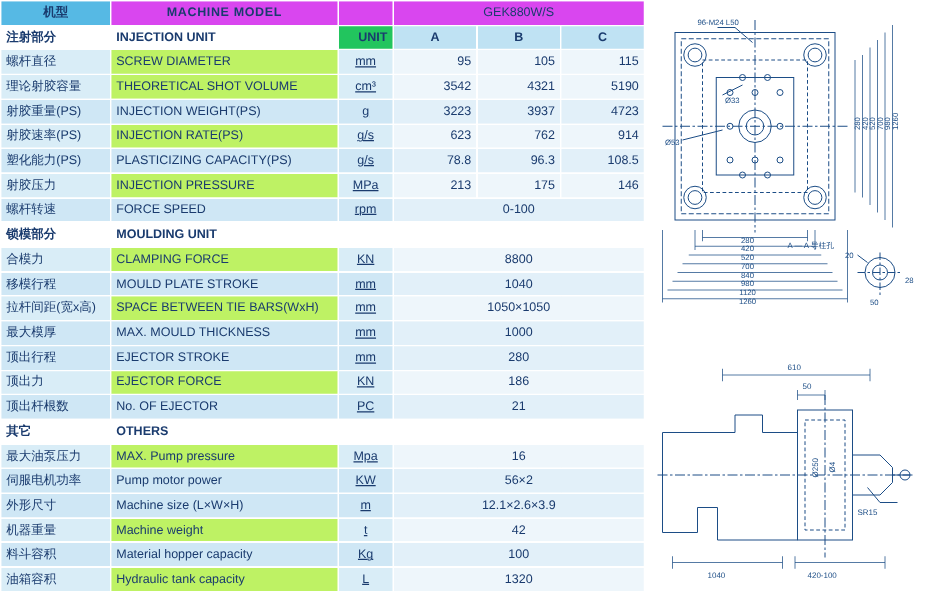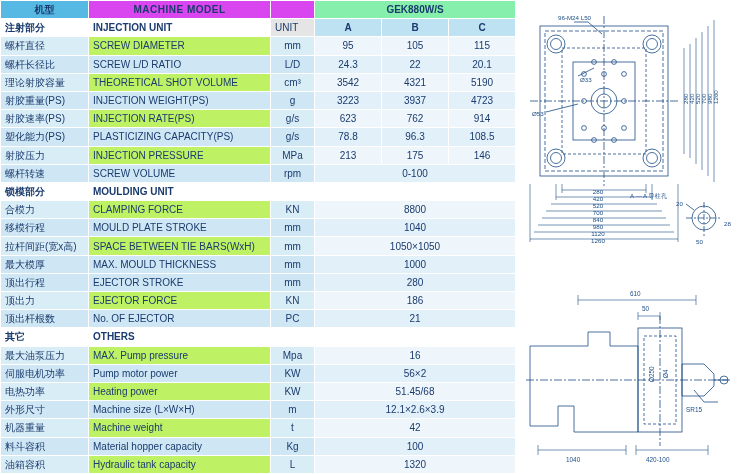--- a/index.html
+++ b/index.html
@@ -22,40 +22,40 @@
     font-size:10px;
     color:#1a3b6e;
     padding:0 4px;
     height:17px;
     line-height:17px;
     overflow:hidden;
     white-space:nowrap;
   }
   .c-cn{width:88px;background:#d9edf7;color:#15427a;font-size:10.5px;}
   .c-en{width:182px;background:#bef264;color:#2a6fb5;font-size:10.5px;}
-  .c-unit{width:44px;background:#d9edf7;text-align:center;color:#15427a;}
-  .c-v{width:67px;background:#eef6fb;text-align:center;color:#1d4f8f;margin-top:28px;}
+  .c-unit{width:44px;background:#d9edf7;text-align:center;color:#15427a;text-decoration:underline;}
+  .c-v{width:67px;background:#eef6fb;text-align:right;color:#1d4f8f;margin-top:28px;}
   .alt .c-cn,.alt .c-en,.alt .c-unit{background:#cfe7f5;}
   .alt .c-v{background:#e2f0f9;}
 
   
   .hdr-cn{
     background:#56b9e4;color:#11355f;font-size:16px;font-weight:bold;
     height:28px;line-height:28px;text-align:center;
   }
   .hdr-title{
     background:#d946ef;color:#11355f;font-size:17px;font-weight:bold;
     height:28px;line-height:28px;text-align:center;letter-spacing:.5px;
   }
   .hdr-model{
-    background:#86efac;color:#11355f;font-size:15px;font-weight:bold;
+    background:#d946ef;color:#11355f;font-size:15px;font-weight:normal;
     height:28px;line-height:28px;text-align:center;
   }
   .sub-unit{
-    background:#e5e5e5;color:#11355f;text-align:left;font-size:10.5px;font-weight:normal;
+    background:#22c55e;color:#11355f;text-align:right;font-size:10.5px;font-weight:bold;
     height:17px;line-height:17px;
   }
   .sub-col{
     background:#bfe2f3;color:#11355f;text-align:center;font-size:11px;font-weight:bold;
     height:17px;line-height:17px;
   }
   .section{
     background:#ffffff;color:#1b4f86;font-size:10.5px;font-weight:bold;
     height:16px;line-height:16px;border:none;padding-left:2px;
   }
@@ -105,28 +105,20 @@
       </tr>
 
       <tr>
         <td class="c-cn">螺杆直径</td>
         <td class="c-en">SCREW DIAMETER</td>
         <td class="c-unit">mm</td>
         <td class="c-v">95</td>
         <td class="c-v">105</td>
         <td class="c-v">115</td>
       </tr>
-      <tr class="alt">
-        <td class="c-cn">螺杆长径比</td>
-        <td class="c-en">SCREW L/D RATIO</td>
-        <td class="c-unit">L/D</td>
-        <td class="c-v">24.3</td>
-        <td class="c-v">22</td>
-        <td class="c-v">20.1</td>
-      </tr>
       <tr>
         <td class="c-cn">理论射胶容量</td>
         <td class="c-en">THEORETICAL SHOT VOLUME</td>
         <td class="c-unit">cm³</td>
         <td class="c-v">3542</td>
         <td class="c-v">4321</td>
         <td class="c-v">5190</td>
       </tr>
       <tr class="alt">
         <td class="c-cn">射胶重量(PS)</td>
@@ -155,21 +147,21 @@
       <tr>
         <td class="c-cn">射胶压力</td>
         <td class="c-en">INJECTION PRESSURE</td>
         <td class="c-unit">MPa</td>
         <td class="c-v">213</td>
         <td class="c-v">175</td>
         <td class="c-v">146</td>
       </tr>
       <tr class="alt">
         <td class="c-cn">螺杆转速</td>
-        <td class="c-en">SCREW VOLUME</td>
+        <td class="c-en">FORCE SPEED</td>
         <td class="c-unit">rpm</td>
         <td class="span-v" colspan="3">0-100</td>
       </tr>
 
       <tr>
         <td class="section">锁模部分</td>
         <td class="section en" colspan="5">MOULDING UNIT</td>
       </tr>
 
       <tr>
@@ -224,26 +216,20 @@
         <td class="c-cn">最大油泵压力</td>
         <td class="c-en">MAX. Pump pressure</td>
         <td class="c-unit">Mpa</td>
         <td class="span-v" colspan="3">16</td>
       </tr>
       <tr class="alt">
         <td class="c-cn">伺服电机功率</td>
         <td class="c-en">Pump motor power</td>
         <td class="c-unit">KW</td>
         <td class="span-v" colspan="3">56×2</td>
-      </tr>
-      <tr>
-        <td class="c-cn">电热功率</td>
-        <td class="c-en">Heating power</td>
-        <td class="c-unit">KW</td>
-        <td class="span-v" colspan="3">51.45/68</td>
       </tr>
       <tr class="alt">
         <td class="c-cn">外形尺寸</td>
         <td class="c-en">Machine size (L×W×H)</td>
         <td class="c-unit">m</td>
         <td class="span-v" colspan="3">12.1×2.6×3.9</td>
       </tr>
       <tr>
         <td class="c-cn">机器重量</td>
         <td class="c-en">Machine weight</td>

